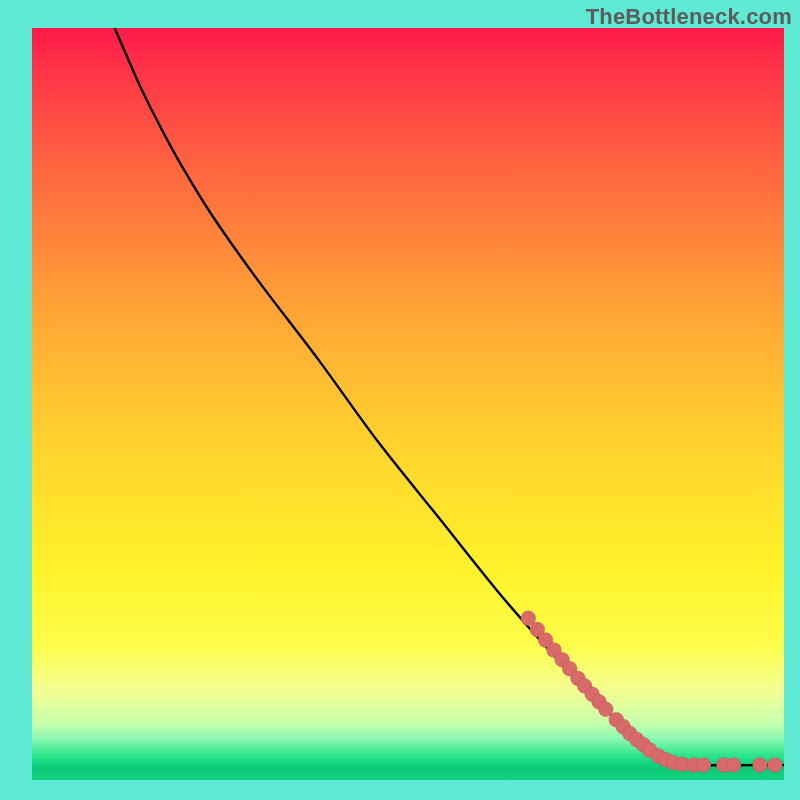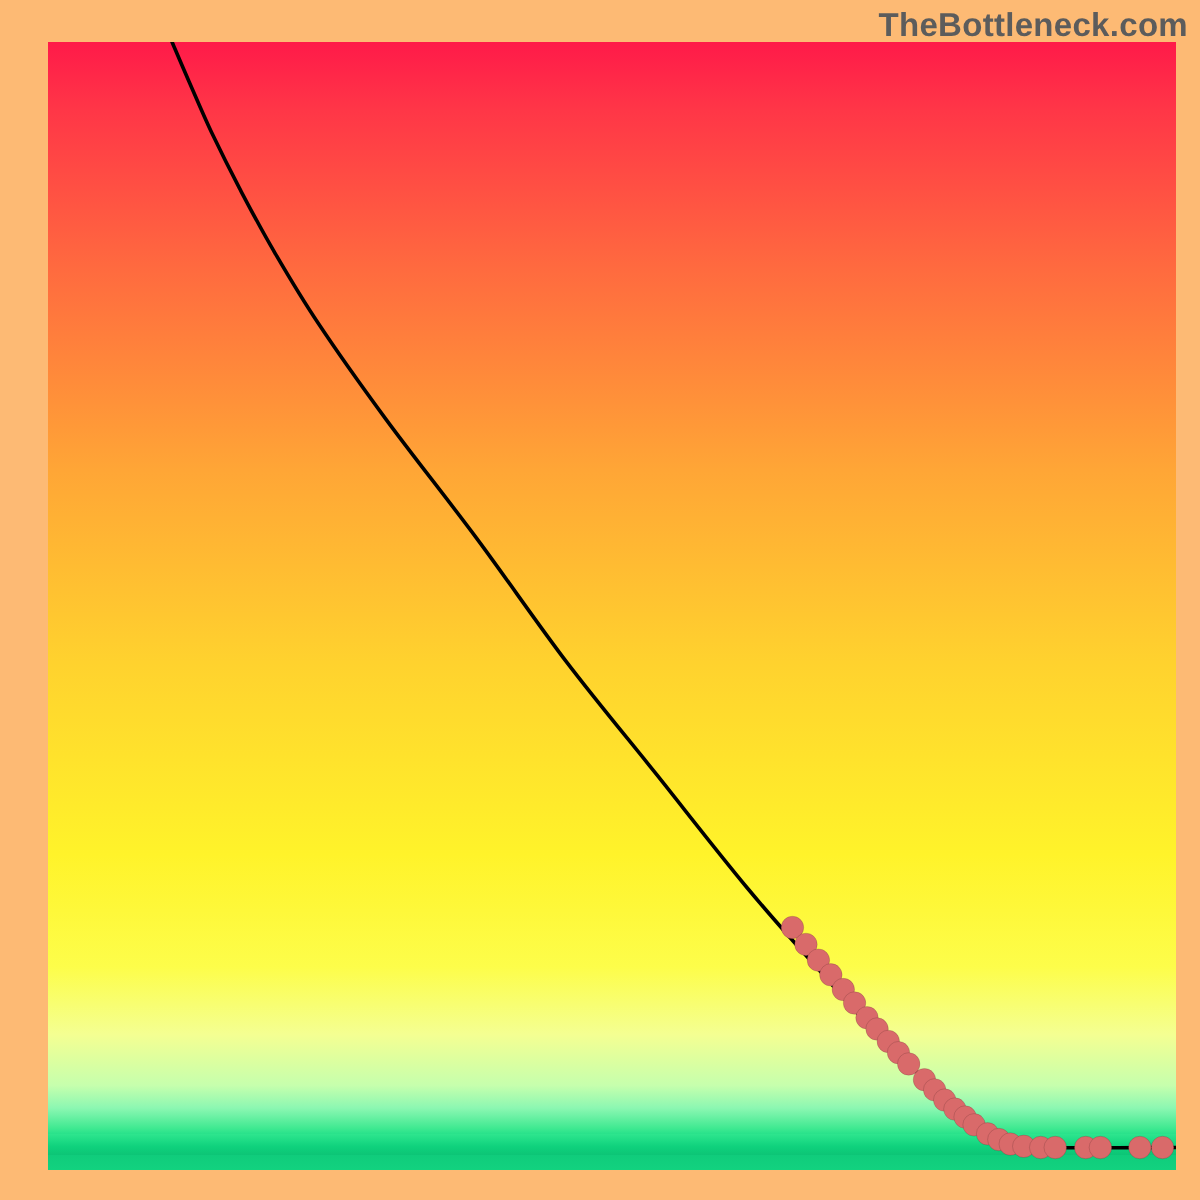--- a/index.html
+++ b/index.html
@@ -8,21 +8,21 @@
     width: 800px;
     height: 800px;
     background: #000;
     overflow: hidden;
     font-family: Arial, Helvetica, sans-serif;
   }
   .stage {
     position: relative;
     width: 800px;
     height: 800px;
-    background: #fdba74;
+    background: #5eead4;
   }
   .watermark {
     position: absolute;
     top: 4px;
     right: 8px;
     color: #5c5c5c;
     font-size: 22px;
     font-weight: 600;
     letter-spacing: 0.2px;
     z-index: 10;

